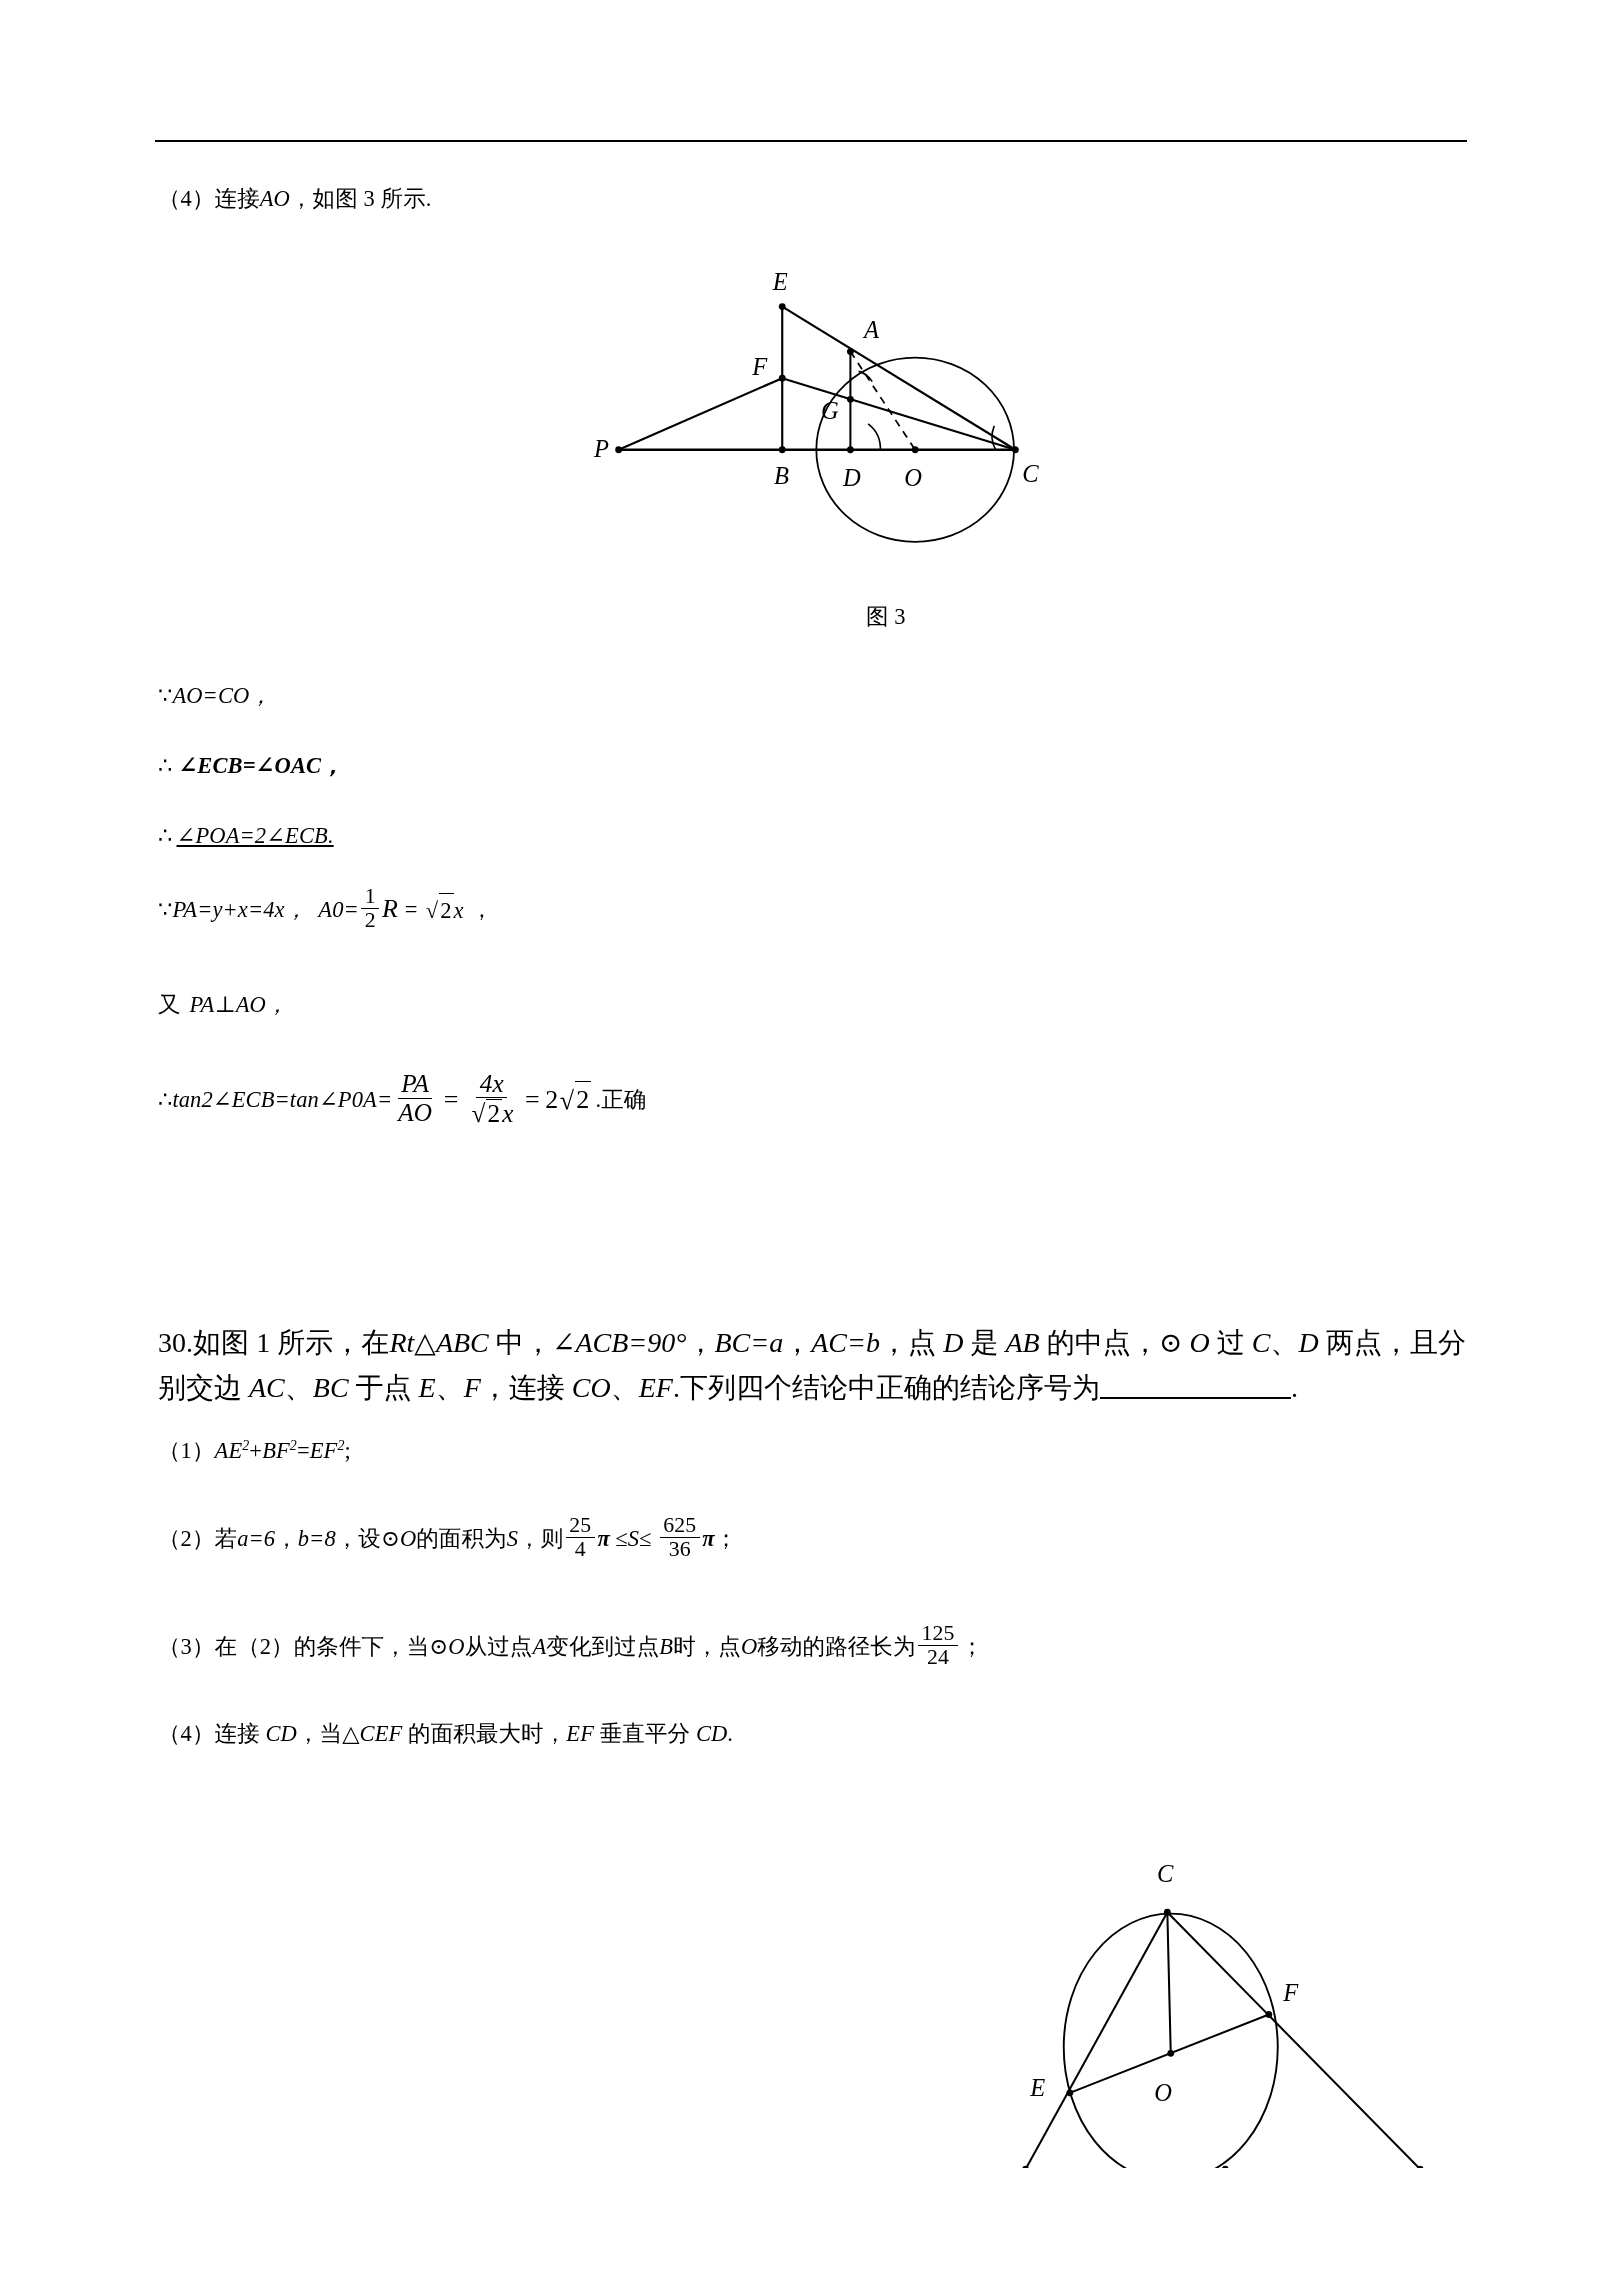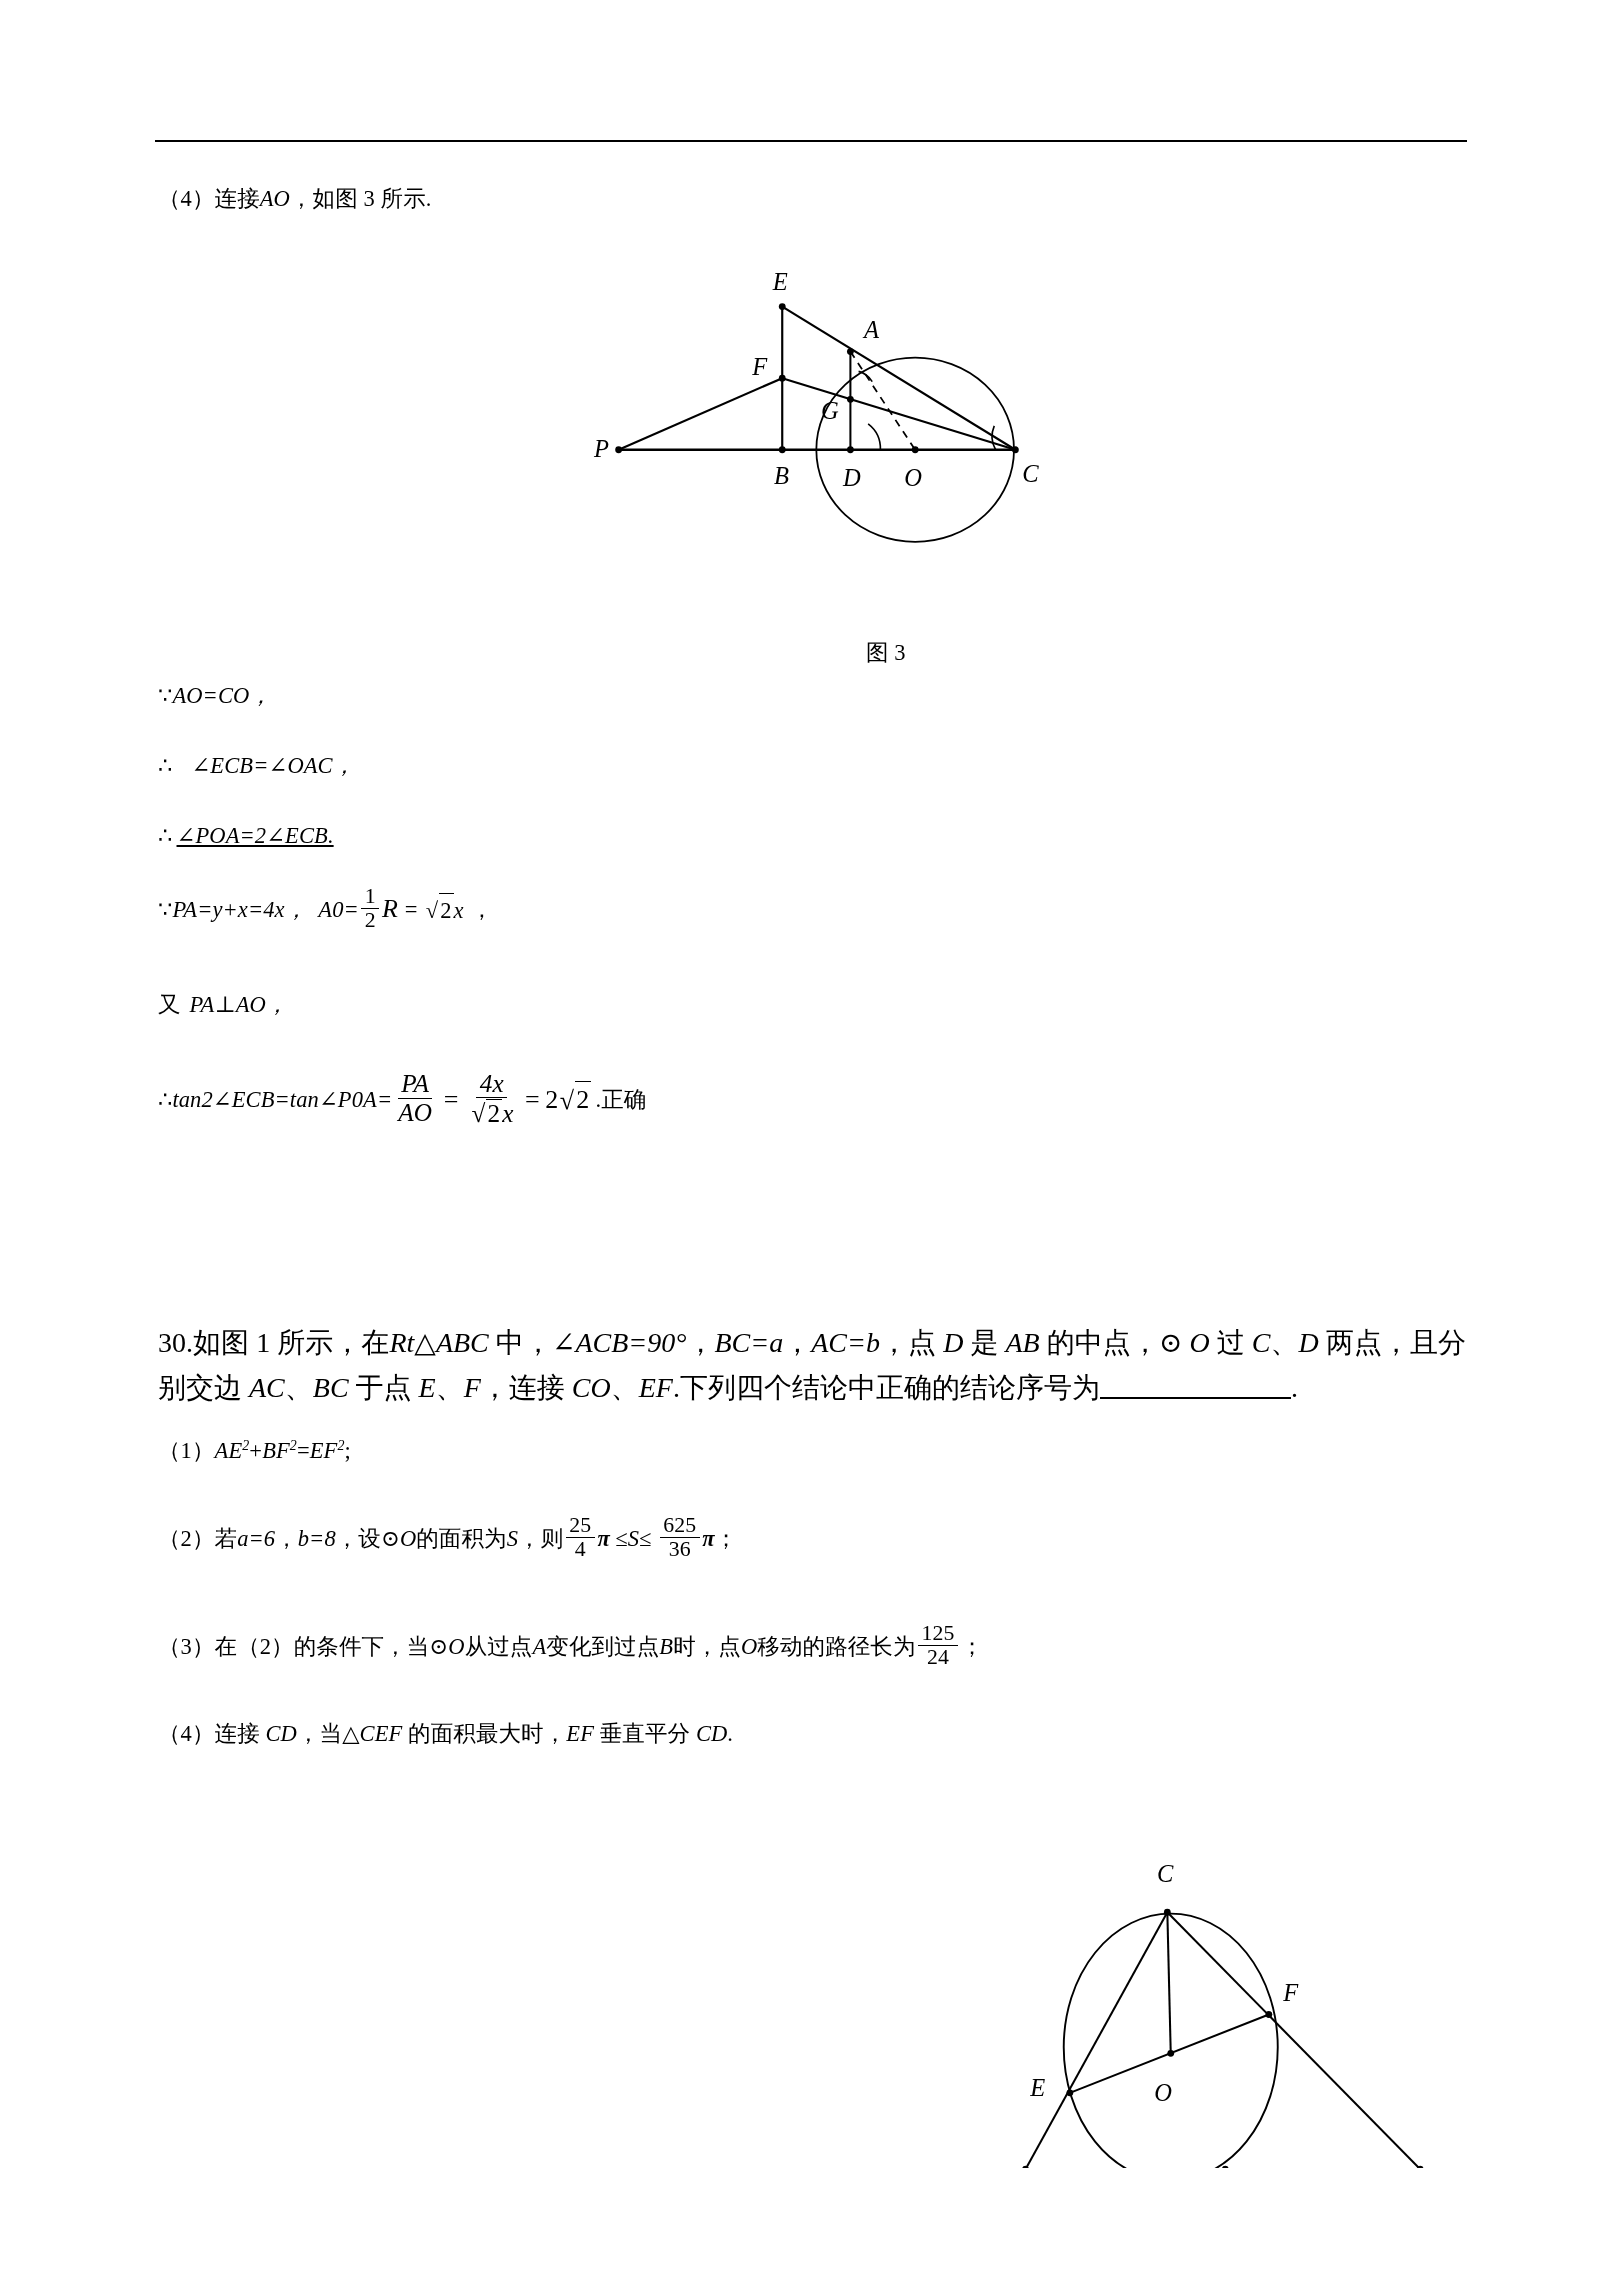--- a/index.html
+++ b/index.html
@@ -160,28 +160,28 @@
       <text x="304" y="180" font-size="36">F</text>
       <text x="405" y="245" font-size="36">G</text>
       <text x="72" y="300" font-size="36">P</text>
       <text x="336" y="340" font-size="36">B</text>
       <text x="437" y="343" font-size="36">D</text>
       <text x="527" y="343" font-size="36">O</text>
       <text x="700" y="338" font-size="36">C</text>
     </svg>
   </div>
 
-  <div class="fig-caption cn" style="left:866px; top:601px;margin-top:36px;">图 3</div>
+  <div class="fig-caption cn" style="left:866px; top:601px;">图 3</div>
 
   <div class="txt" style="left:158px; top:680px;">
     <span class="cn">∵</span><span class="it">AO=CO，</span>
   </div>
 
   <div class="txt" style="left:158px; top:750px;">
-    <span class="cn">∴</span><span class="it" style="margin-left:19px;">∠ECB=∠OAC，</span>
+    <span class="cn">∴</span><span class="it" style="margin-left:6px;font-weight:bold;">∠ECB=∠OAC，</span>
   </div>
 
   <div class="txt" style="left:158px; top:820px;">
     <span class="cn">∴</span><span class="it" style="margin-left:4.1px;text-decoration:underline;">∠POA=2∠ECB.</span>
   </div>
 
   <div class="txt" style="left:158px; top:886px; display:flex; align-items:center;">
     <span class="cn">∵</span>
     <span class="it">PA=y+x=4x，</span>
     <span class="it" style="margin-left:11px;text-align:right;">A0=</span>

